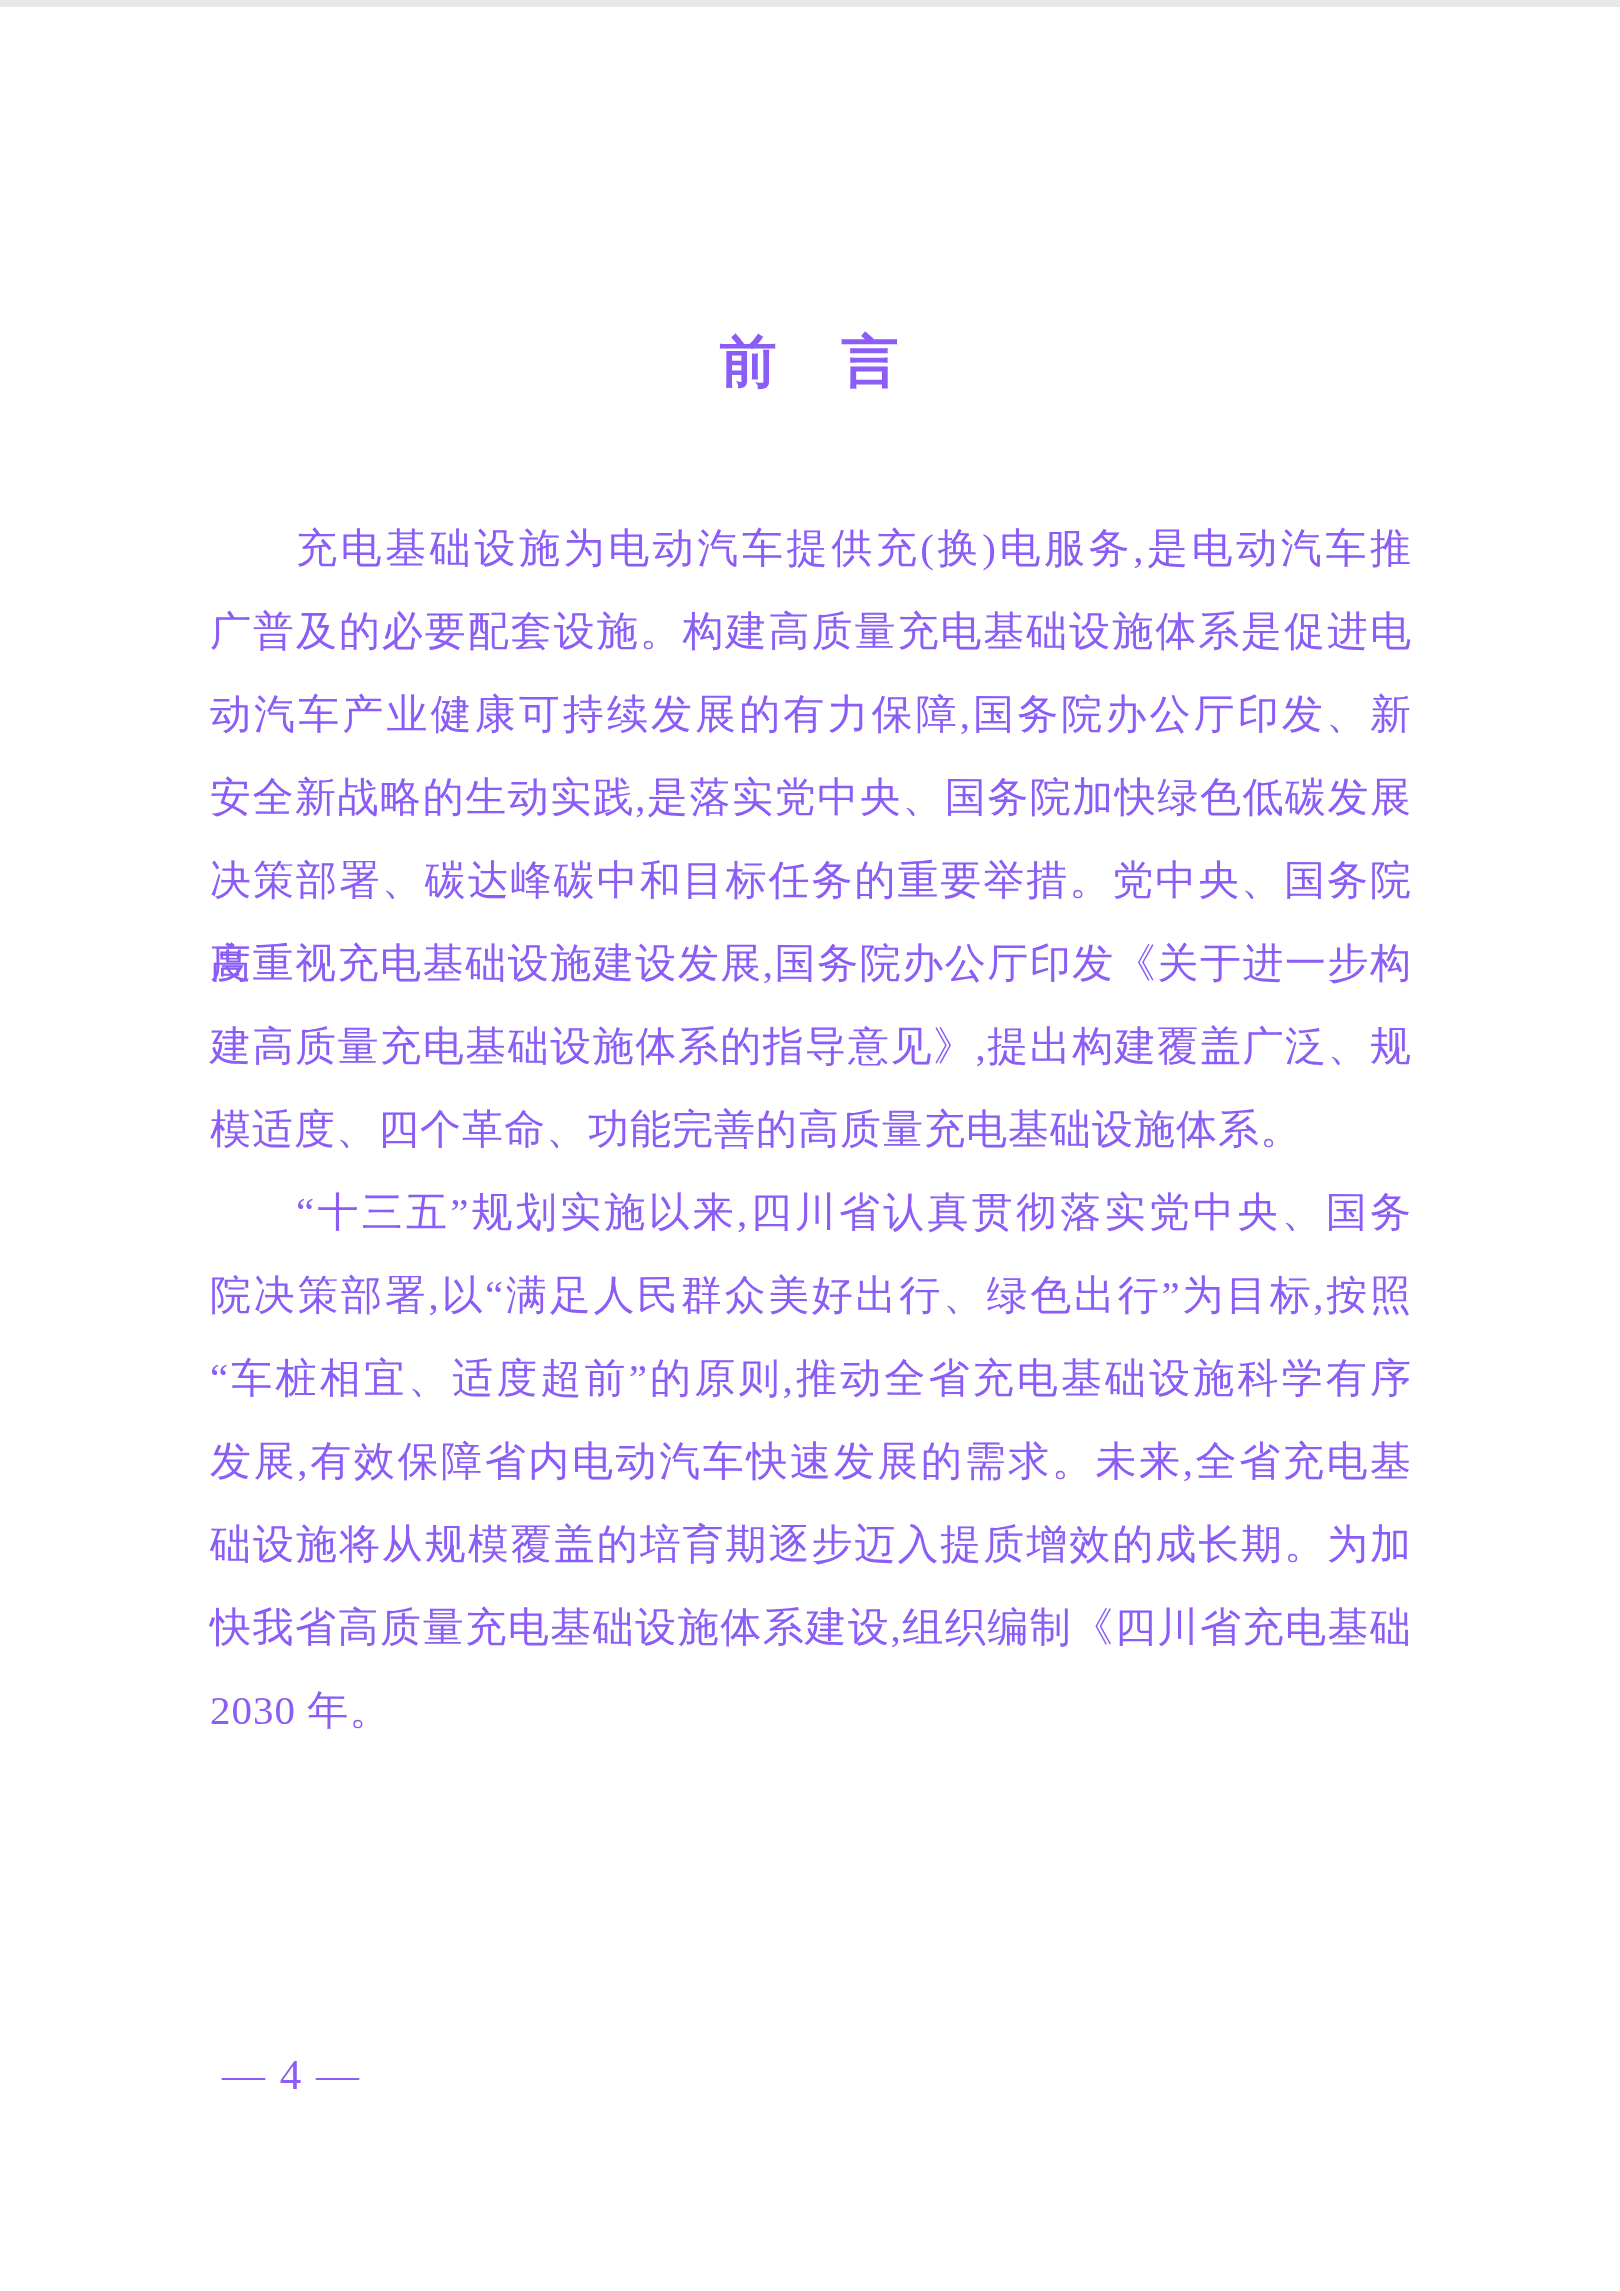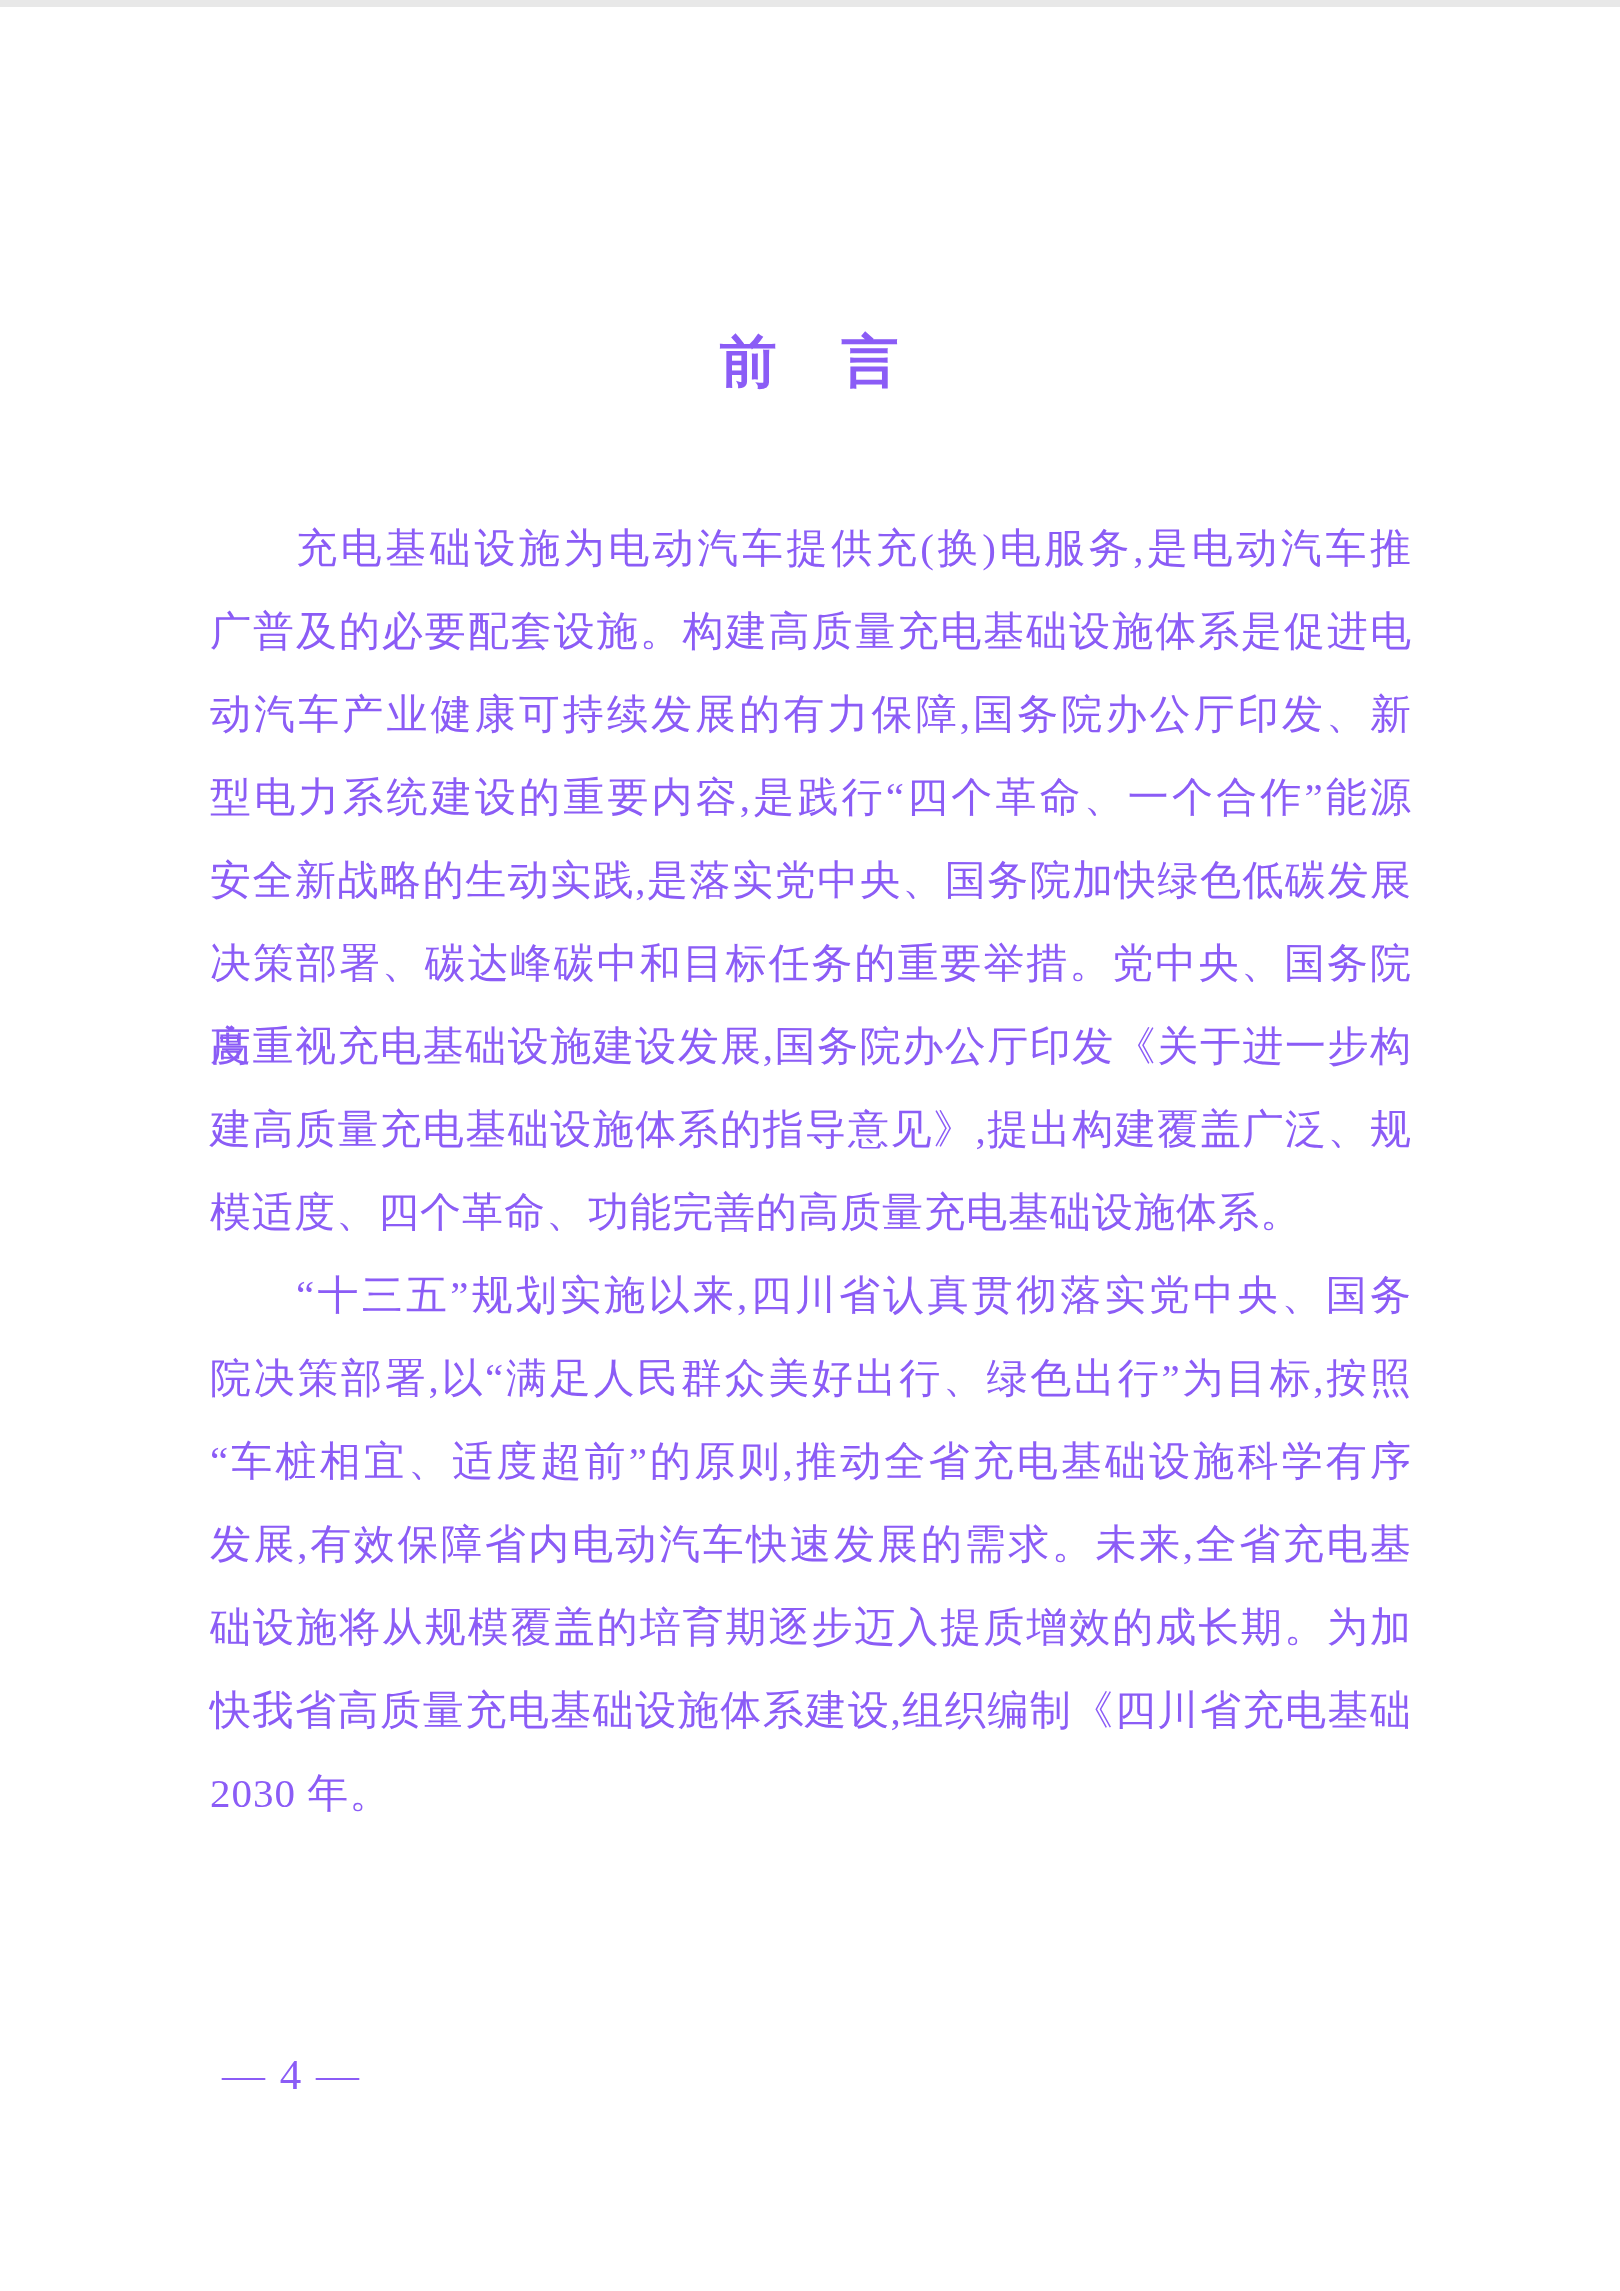--- a/index.html
+++ b/index.html
@@ -65,21 +65,20 @@
 </head>
 <body>
 
 <div class="page">
   <h1 class="doc-title">前　言</h1>
 
   <div class="doc-body">
       <div class="line indent stretch">充电基础设施为电动汽车提供充(换)电服务,是电动汽车推</div>
       <div class="line stretch">广普及的必要配套设施。构建高质量充电基础设施体系是促进电</div>
       <div class="line stretch">动汽车产业健康可持续发展的有力保障,国务院办公厅印发、新</div>
-      <div class="line stretch">型电力系统建设的重要内容,是践行“四个革命、一个合作”能源</div>
       <div class="line stretch">安全新战略的生动实践,是落实党中央、国务院加快绿色低碳发展</div>
       <div class="line stretch">决策部署、碳达峰碳中和目标任务的重要举措。党中央、国务院高</div>
       <div class="line stretch">度重视充电基础设施建设发展,国务院办公厅印发《关于进一步构</div>
       <div class="line stretch">建高质量充电基础设施体系的指导意见》,提出构建覆盖广泛、规</div>
       <div class="line">模适度、四个革命、功能完善的高质量充电基础设施体系。</div>
       <div class="line indent stretch">“十三五”规划实施以来,四川省认真贯彻落实党中央、国务</div>
       <div class="line stretch">院决策部署,以“满足人民群众美好出行、绿色出行”为目标,按照</div>
       <div class="line stretch">“车桩相宜、适度超前”的原则,推动全省充电基础设施科学有序</div>
       <div class="line stretch">发展,有效保障省内电动汽车快速发展的需求。未来,全省充电基</div>
       <div class="line stretch">础设施将从规模覆盖的培育期逐步迈入提质增效的成长期。为加</div>

